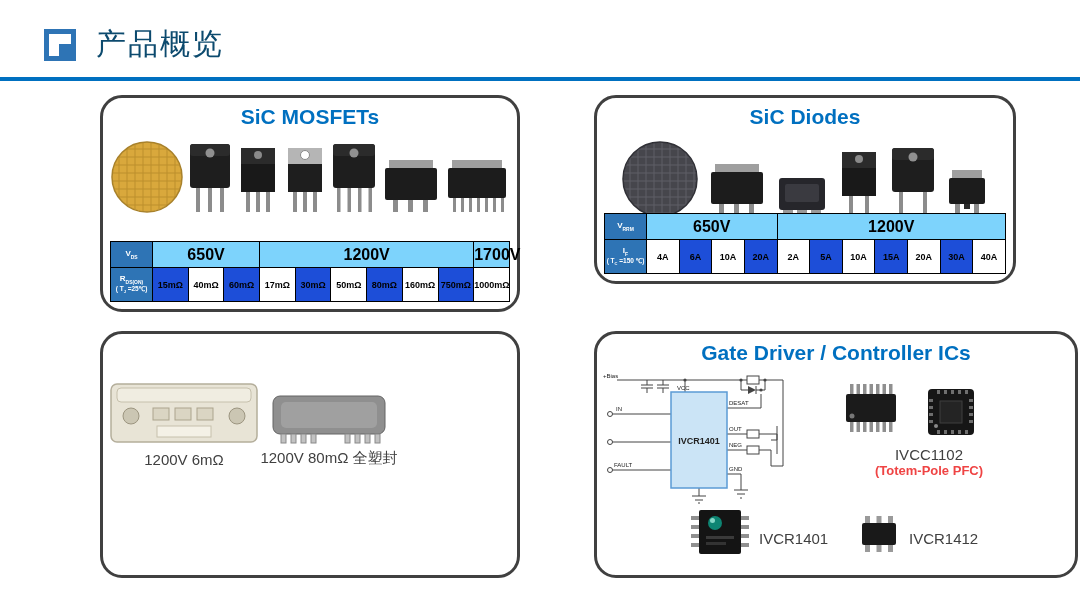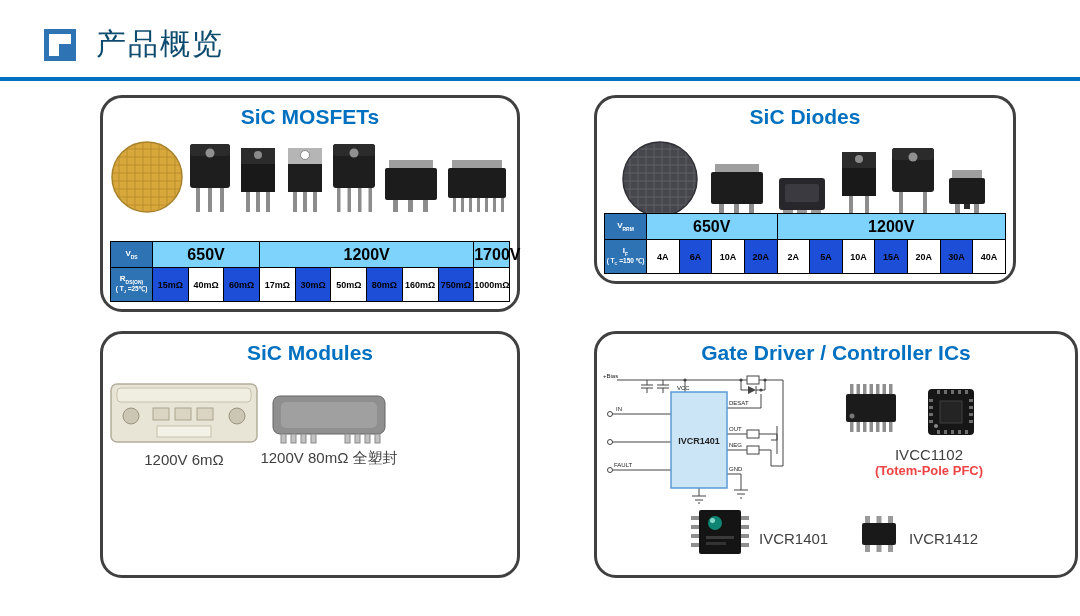--- a/index.html
+++ b/index.html
@@ -236,21 +236,20 @@
         <td class="val shade">15A</td>
         <td class="val">20A</td>
         <td class="val shade">30A</td>
         <td class="val">40A</td>
       </tr>
     </tbody>
   </table>
 </section>
 
 <section class="panel" id="panel-modules">
-  <h2 class="panel-title">SiC Modules</h2>
   <div class="mod-grid">
 
     <div class="mod-item">
       <svg width="150" height="74" viewBox="0 0 150 74">
         <rect x="2" y="8" width="146" height="58" rx="6" fill="#E8E4D6" stroke="#B4AE9B" stroke-width="1.5"></rect>
         <rect x="8" y="12" width="134" height="14" rx="4" fill="#F0EDE1" stroke="#C6C0AC"></rect>
         <circle cx="22" cy="40" r="8" fill="#CBC6B3" stroke="#9C9580"></circle>
         <circle cx="128" cy="40" r="8" fill="#CBC6B3" stroke="#9C9580"></circle>
         <rect x="44" y="32" width="16" height="12" fill="#DAD5C3" stroke="#ABA48D"></rect>
         <rect x="66" y="32" width="16" height="12" fill="#DAD5C3" stroke="#ABA48D"></rect>

